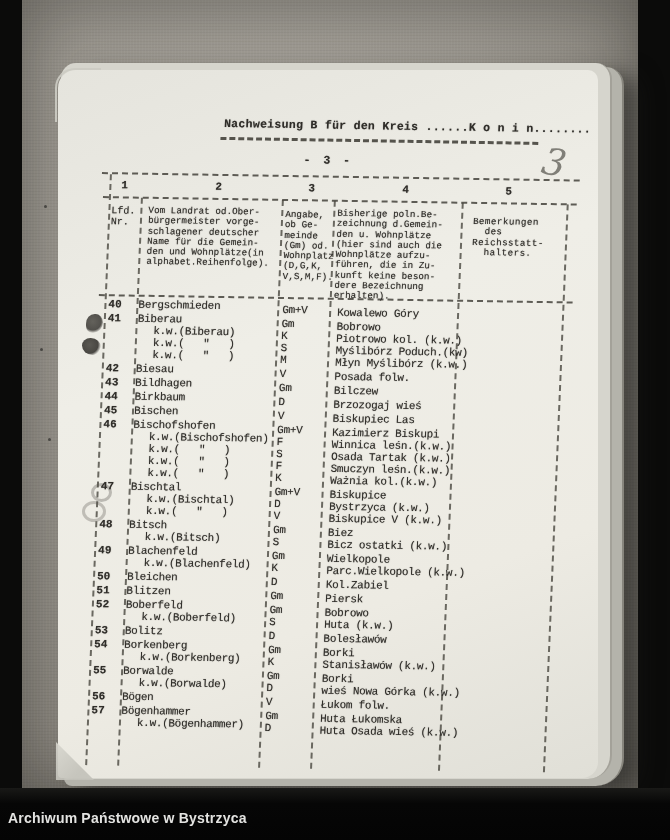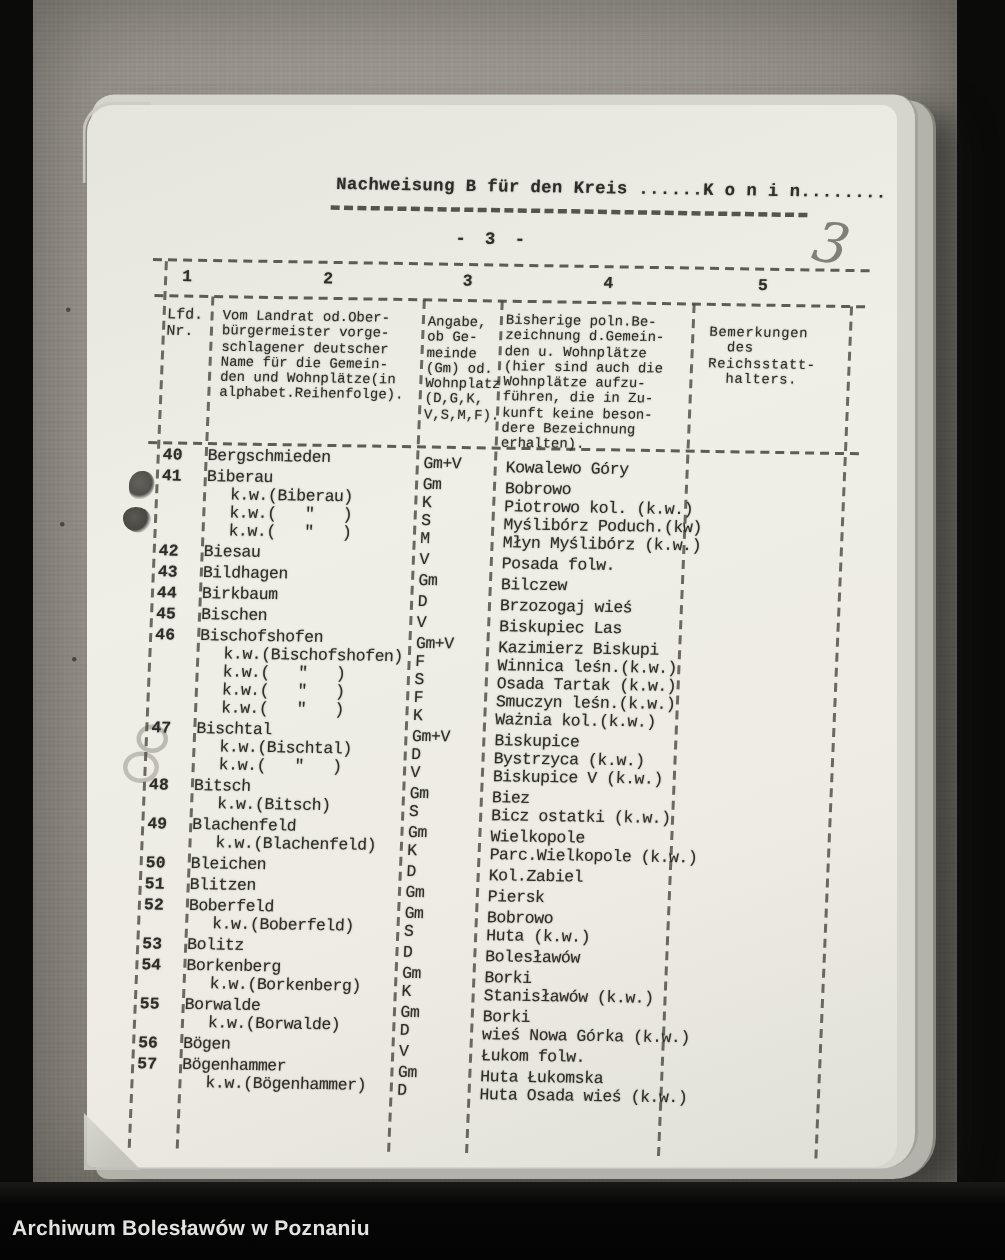--- a/index.html
+++ b/index.html
@@ -372,14 +372,14 @@
             <span class="c-de kw">k.w.(Bögenhammer)</span>
             <span class="c-type">D</span>
             <span class="c-pl">Huta Osada wieś (k.w.)</span>
           </div>
         </div>
       </div>
   </div>
 </div>
 
 <div class="caption-bar">
-  <div class="caption">Archiwum Bolesławów w Poznaniu</div>
+  <div class="caption">Archiwum Państwowe w Bystrzyca</div>
 </div>
 
 </body></html>

